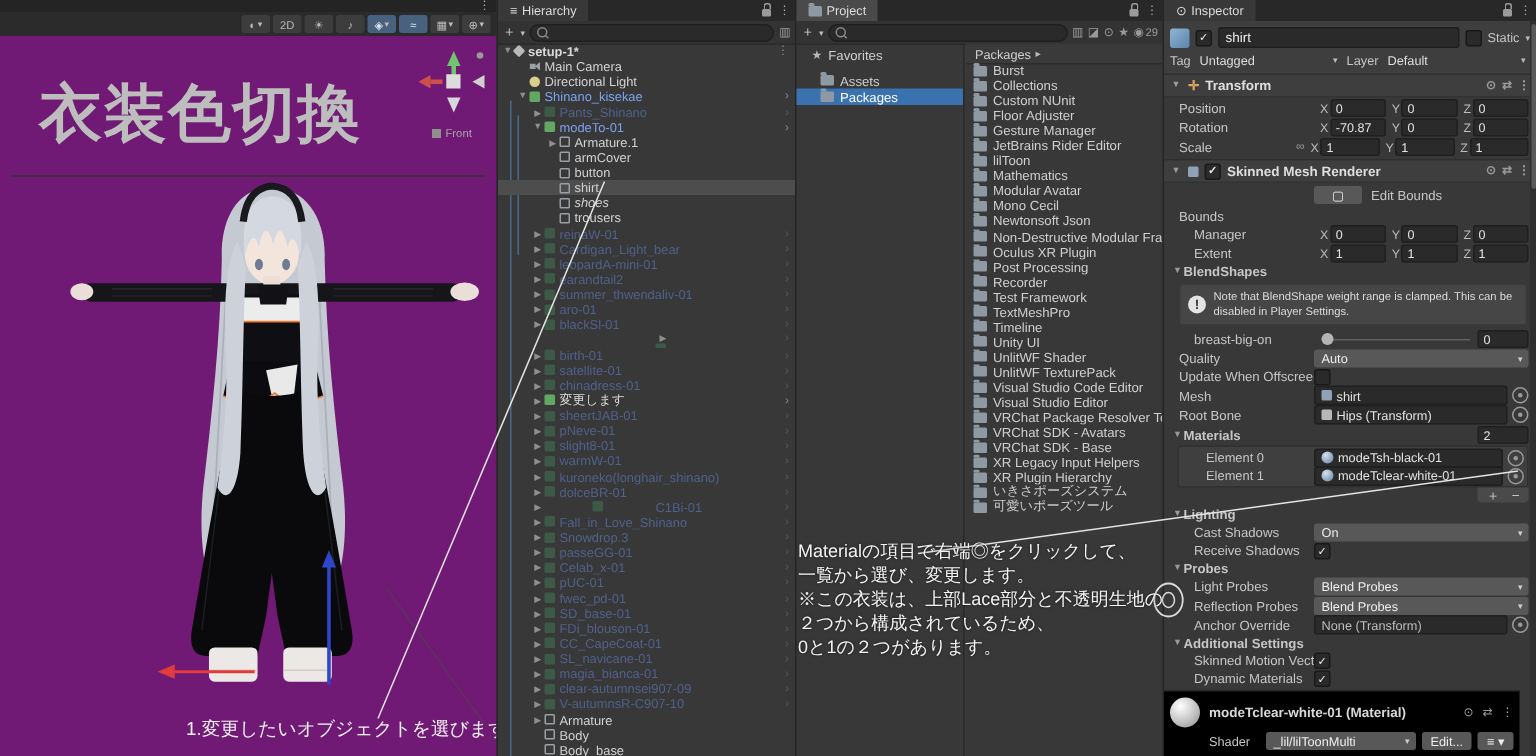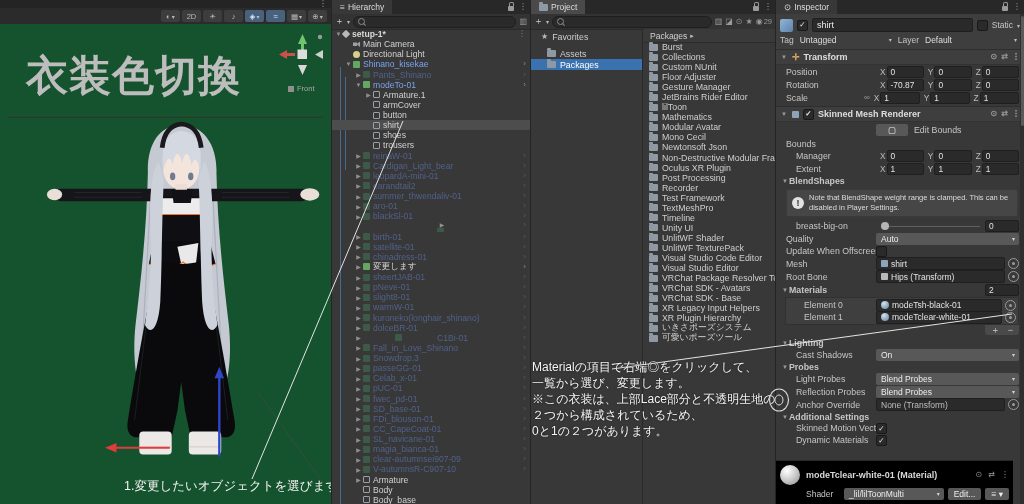--- a/index.html
+++ b/index.html
@@ -25,21 +25,21 @@
   .mag::after{content:'';position:absolute;width:3px;height:1px;background:#8a8a8a;transform:rotate(45deg);left:4px;top:5px}
 
   
   #scene{left:0;width:331px;background:#3e3e3e}
   #scene .strip{height:8px;background:#242424;position:relative}
   #scene .strip .kebab{position:absolute;right:4px;top:0}
   .stoolbar{height:16px;background:#2b2b2b;display:flex;justify-content:flex-end;align-items:center;gap:2px;padding-right:4px}
   .sbtn{height:12px;min-width:15px;border-radius:2px;background:#3d3d3d;color:#b9b9b9;font-size:7.5px;
     display:flex;align-items:center;justify-content:center;gap:1px;padding:0 2px}
   .sbtn.on{background:#47617f;color:#dfe8f2}
-  #canvas{position:absolute;top:24px;left:0;right:0;bottom:0;background:#14532d;overflow:hidden}
+  #canvas{position:absolute;top:24px;left:0;right:0;bottom:0;background:#701a75;overflow:hidden}
   #scene-title{position:absolute;left:26px;top:24px;font-size:42px;font-weight:bold;color:#bdbdbd;letter-spacing:1px;white-space:nowrap}
   #front-label{position:absolute;left:288px;top:60px;font-size:7.5px;color:#a8a8a8;display:flex;gap:3px;align-items:center}
   #front-label .cube{width:6px;height:6px;background:#8f8f8f;flex:none}
   #caption{position:absolute;left:124px;top:454px;font-size:12.5px;color:#f2f2f2;white-space:nowrap}
 
   
   #hier{left:331px;width:199px;border-left:1px solid #242424;background:#383838}
   #h-tree{position:absolute;top:29px;left:0;right:0;bottom:0;overflow:hidden}
   .hrow{position:relative;height:10.13px;display:flex;align-items:center;font-size:8.6px;white-space:nowrap;overflow:hidden}
   .hrow.sel{background:#4d4d4d}
@@ -296,21 +296,21 @@
           <div class="hrow" style="padding-left: 32px;">
             <span class="fold"></span>
             <span class="hicon ic-go"></span>
             <span class="t-go">button</span>
           </div>
           <div class="hrow sel" style="padding-left: 32px;">
             <span class="fold"></span>
             <span class="hicon ic-go"></span>
             <span class="t-go">shirt</span>
           </div>
-          <div class="hrow" style="padding-left: 32px;">
+          <div class="hrow" style="padding-left: 32px; font-style: italic;">
             <span class="fold"></span>
             <span class="hicon ic-go"></span>
             <span class="t-go">shoes</span>
           </div>
           <div class="hrow" style="padding-left: 32px;">
             <span class="fold"></span>
             <span class="hicon ic-go"></span>
             <span class="t-go">trousers</span>
           </div>
           <div class="hrow" style="padding-left: 22px;">
@@ -879,20 +879,24 @@
       <div class="irow" style="height:11px;font-weight:bold;padding-left:5px">
         <span class="foldg">▼</span>
         <span>Lighting</span>
       </div>
       <div class="irow">
         <span class="ilab ind">Cast Shadows</span>
         <span class="dd">
             <span>On</span>
           </span>
       </div>
+      <div class="irow" style="height:12px">
+        <span class="ilab ind">Receive Shadows</span>
+        <span class="cb on"></span>
+      </div>
       <div class="irow" style="height:11px;font-weight:bold;padding-left:5px">
         <span class="foldg">▼</span>
         <span>Probes</span>
       </div>
       <div class="irow">
         <span class="ilab ind">Light Probes</span>
         <span class="dd">
             <span>Blend Probes</span>
           </span>
       </div>

